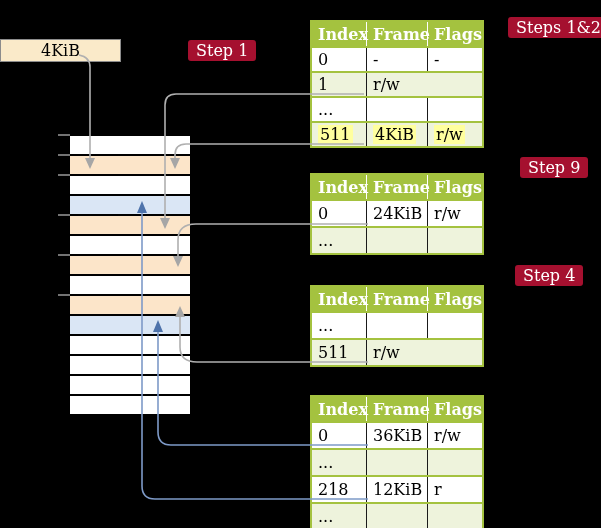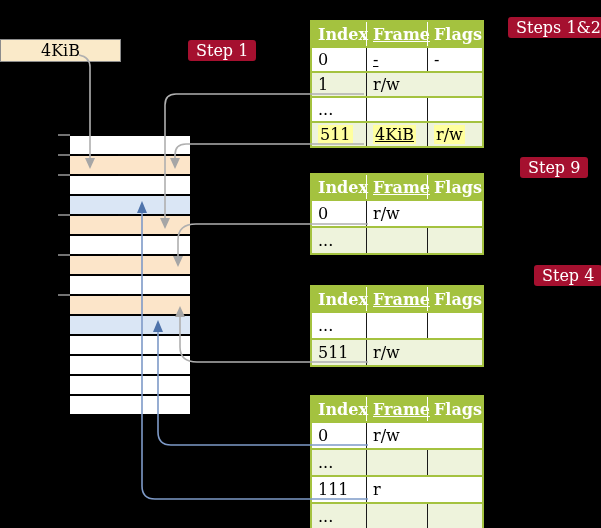--- a/index.html
+++ b/index.html
@@ -9,21 +9,21 @@
   
   .frame-box{position:absolute;left:0;top:39px;width:119px;height:21px;background:#faeac9;
              border:1px solid #8c8c8c;display:flex;align-items:center;justify-content:center;}
 
   
   .badge{position:absolute;background:#a5102f;color:#fff;border-radius:3px;
          padding:0 8px;height:21px;line-height:21px;font-size:16px;white-space:nowrap;}
   #badge-step0{left:188px;top:40px;}
   #badge-steps12{left:508px;top:17px;}
   #badge-step3{left:520px;top:157px;}
-  #badge-step4{left:534px;top:265px;}
+  #badge-step4{left:515px;top:265px;}
 
   
   .memstack{position:absolute;left:70px;top:134px;width:120px;}
   .mrow{height:18px;margin-top:2px;}
   .mrow.free{background:#ffffff;}
   .mrow.page-table{background:#fce5c9;}
   .mrow.mapped{background:#dae6f5;}
 
   
   .ptable{position:absolute;left:310px;width:170px;border:2px solid #a4c23f;background:#a4c23f;}
@@ -31,21 +31,21 @@
   #table-2{top:173px;}
   #table-3{top:285px;}
   #table-4{top:395px;}
   .thead{display:flex;height:24px;background:#a4c23f;color:#fff;font-weight:bold;}
   .th{display:flex;align-items:center;padding-left:6px;box-sizing:border-box;border-right:1px solid #fff;}
   .trow{display:flex;height:23px;border-top:2px solid #a4c23f;background:#fff;}
   .wide .trow{height:25px;}
   .trow.alt{background:#eef3dc;}
   .td{display:flex;align-items:center;padding-left:6px;box-sizing:border-box;border-right:1px solid #1a1a1a;}
   .c0{width:55px;}
-  .c1{width:61px;text-decoration:underline;}
+  .c1{width:61px;}
   .c2{width:54px;border-right:none !important;}
   .hl{background:#ffff9e;padding:0 2px;}
 
   
   #overlay{position:absolute;left:0;top:0;pointer-events:none;}
 </style>
 </head>
 <body>
 
 <div id="canvas">
@@ -127,20 +127,23 @@
   <div class="ptable wide" id="table-2">
       <div class="thead">
         <div class="th c0">Index</div>
         <div class="th c1">Frame</div>
         <div class="th c2">Flags</div>
       </div>
       <div class="trow">
         <div class="td c0">
           <span>0</span>
         </div>
+        <div class="td c1">
+          <span>24KiB</span>
+        </div>
         <div class="td c2">
           <span>r/w</span>
         </div>
       </div>
       <div class="trow alt">
         <div class="td c0">
           <span>...</span>
         </div>
         <div class="td c1">
           <span></span>
@@ -179,38 +182,44 @@
   <div class="ptable wide" id="table-4">
       <div class="thead">
         <div class="th c0">Index</div>
         <div class="th c1">Frame</div>
         <div class="th c2">Flags</div>
       </div>
       <div class="trow">
         <div class="td c0">
           <span>0</span>
         </div>
-        <div class="td c2">
-          <span>r/w</span>
-        </div>
-      </div>
-      <div class="trow alt">
-        <div class="td c0">
-          <span>...</span>
-        </div>
-        <div class="td c1">
-          <span></span>
-        </div>
-        <div class="td c2">
-          <span></span>
-        </div>
-      </div>
-      <div class="trow">
-        <div class="td c0">
-          <span>111</span>
+        <div class="td c1">
+          <span>36KiB</span>
+        </div>
+        <div class="td c2">
+          <span>r/w</span>
+        </div>
+      </div>
+      <div class="trow alt">
+        <div class="td c0">
+          <span>...</span>
+        </div>
+        <div class="td c1">
+          <span></span>
+        </div>
+        <div class="td c2">
+          <span></span>
+        </div>
+      </div>
+      <div class="trow">
+        <div class="td c0">
+          <span>218</span>
+        </div>
+        <div class="td c1">
+          <span>12KiB</span>
         </div>
         <div class="td c2">
           <span>r</span>
         </div>
       </div>
       <div class="trow alt">
         <div class="td c0">
           <span>...</span>
         </div>
         <div class="td c1">

